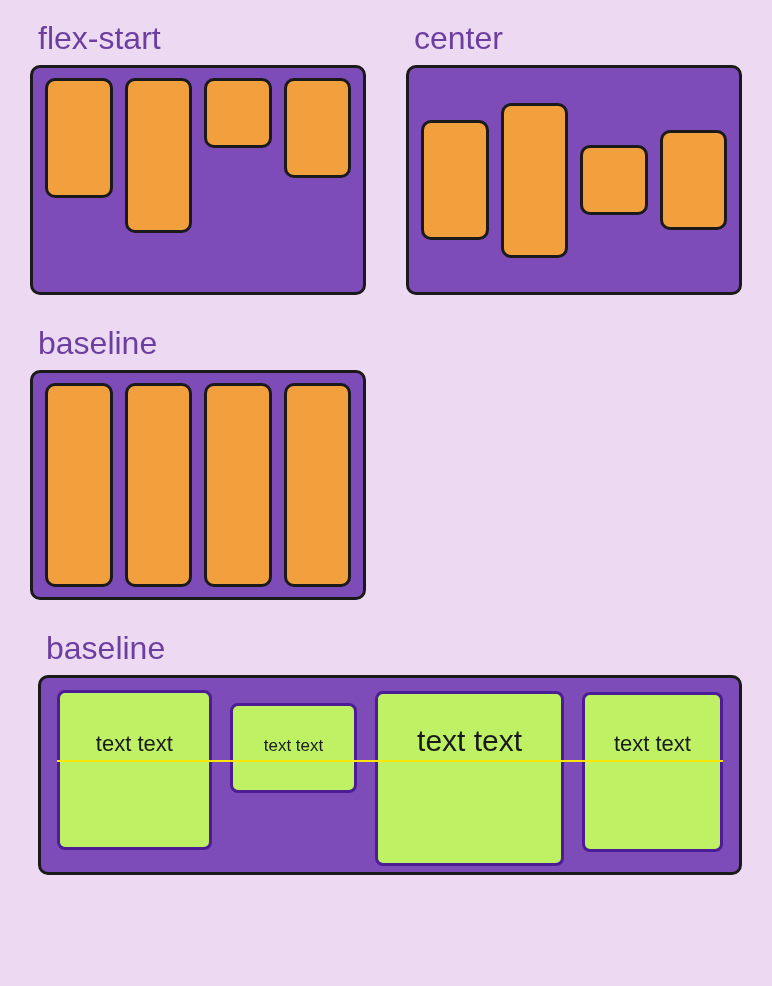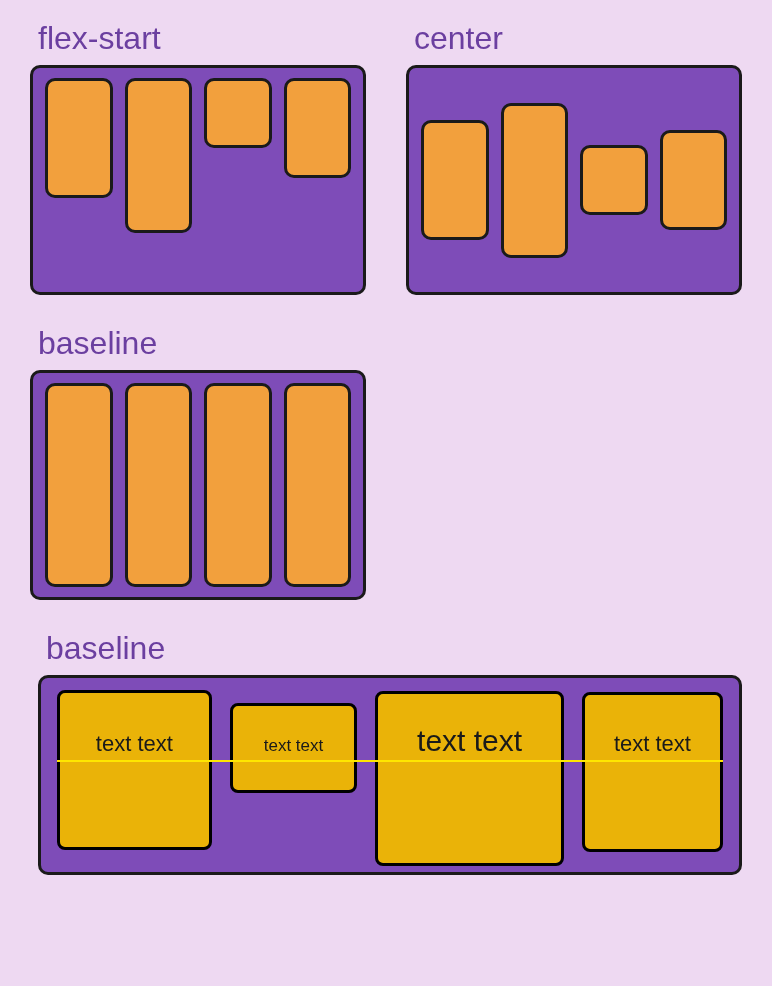--- a/index.html
+++ b/index.html
@@ -60,22 +60,22 @@
     .h1 { height: 120px; }
     .h2 { height: 155px; }
     .h3 { height: 70px; }
     .h4 { height: 100px; }
     .he1 { height: 120px; }
     .he2 { height: 155px; }
     .he3 { height: 75px; }
     .he4 { height: 100px; }
     .stretch .box { height: auto; }
     .tbox {
-      background: #eab308;
-      border: 3px solid #000000;
+      background: #bef264;
+      border: 3px solid #4c1d95;
       border-radius: 8px;
       display: flex;
       align-items: flex-start;
       justify-content: center;
       color: #1a1a1a;
       padding-top: 40px;
     }
     .tb1 { flex: 1.1; height: 160px; font-size: 22px; padding-top: 38px; }
     .tb2 { flex: 0.9; height: 90px;  font-size: 17px; padding-top: 30px; }
     .tb3 { flex: 1.35; height: 175px; font-size: 30px; padding-top: 30px; }

